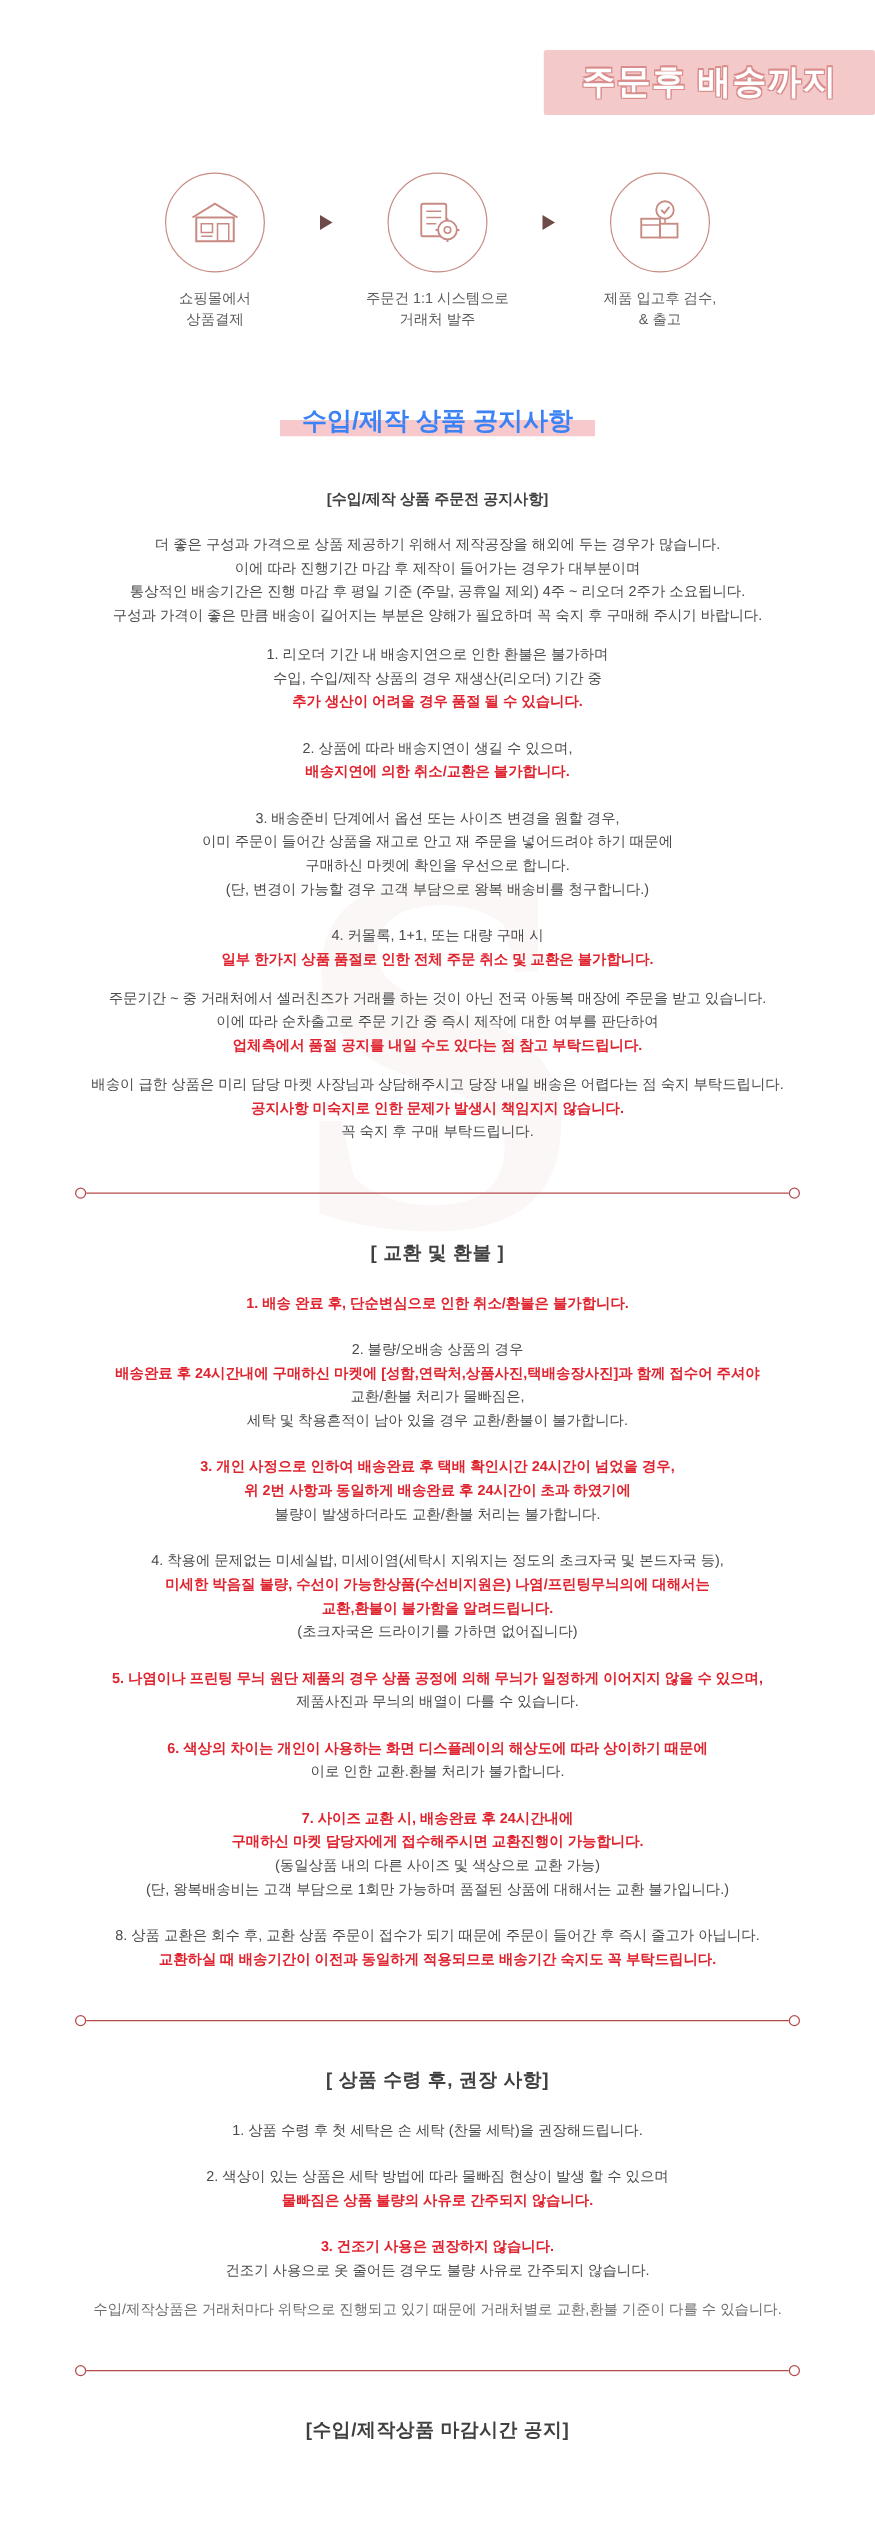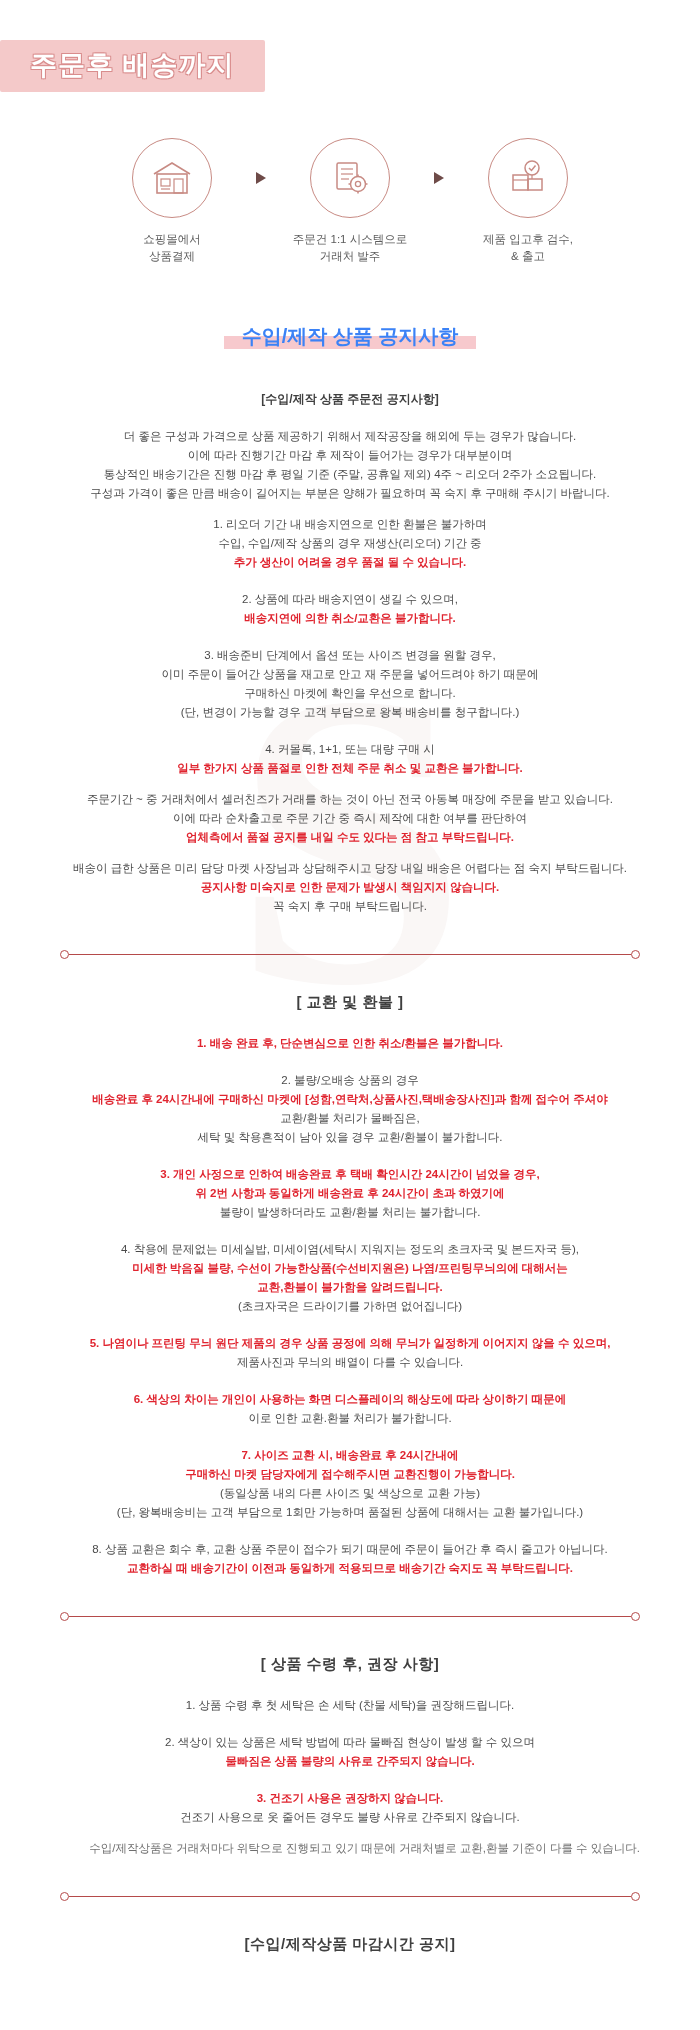--- a/index.html
+++ b/index.html
@@ -33,21 +33,21 @@
     line-height: 1;
     z-index: 0;
     pointer-events: none;
     user-select: none;
   }
   .content { position: relative; z-index: 2; }
 
   
   .banner-wrap {
     padding-top: 40px;
-    text-align: left;
+    text-align: right;
   }
   .banner {
     display: inline-block;
     background: #f4c9c9;
     padding: 7px 30px 9px 30px;
     border-radius: 2px;
   }
   .banner-text {
     font-size: 27px;
     font-weight: bold;
@@ -128,21 +128,21 @@
   .block.pad-top-28 { margin-top: 12px; }
   .block.pad-top-22 { margin-top: 22px; }
   .block.pad-top-18 { margin-top: 18px; }
 
   .b-title {
     font-weight: bold;
     color: #3f3f3f;
     font-size: 12px;
   }
   .red-b { color: #e0242f; font-weight: bold; }
-  .gray { color: #6e6e6e; text-align: right; }
+  .gray { color: #6e6e6e; }
 
   
   .divider {
     margin: 34px auto;
     width: 580px;
     position: relative;
     height: 9px;
   }
   .divider .line {
     position: absolute;

